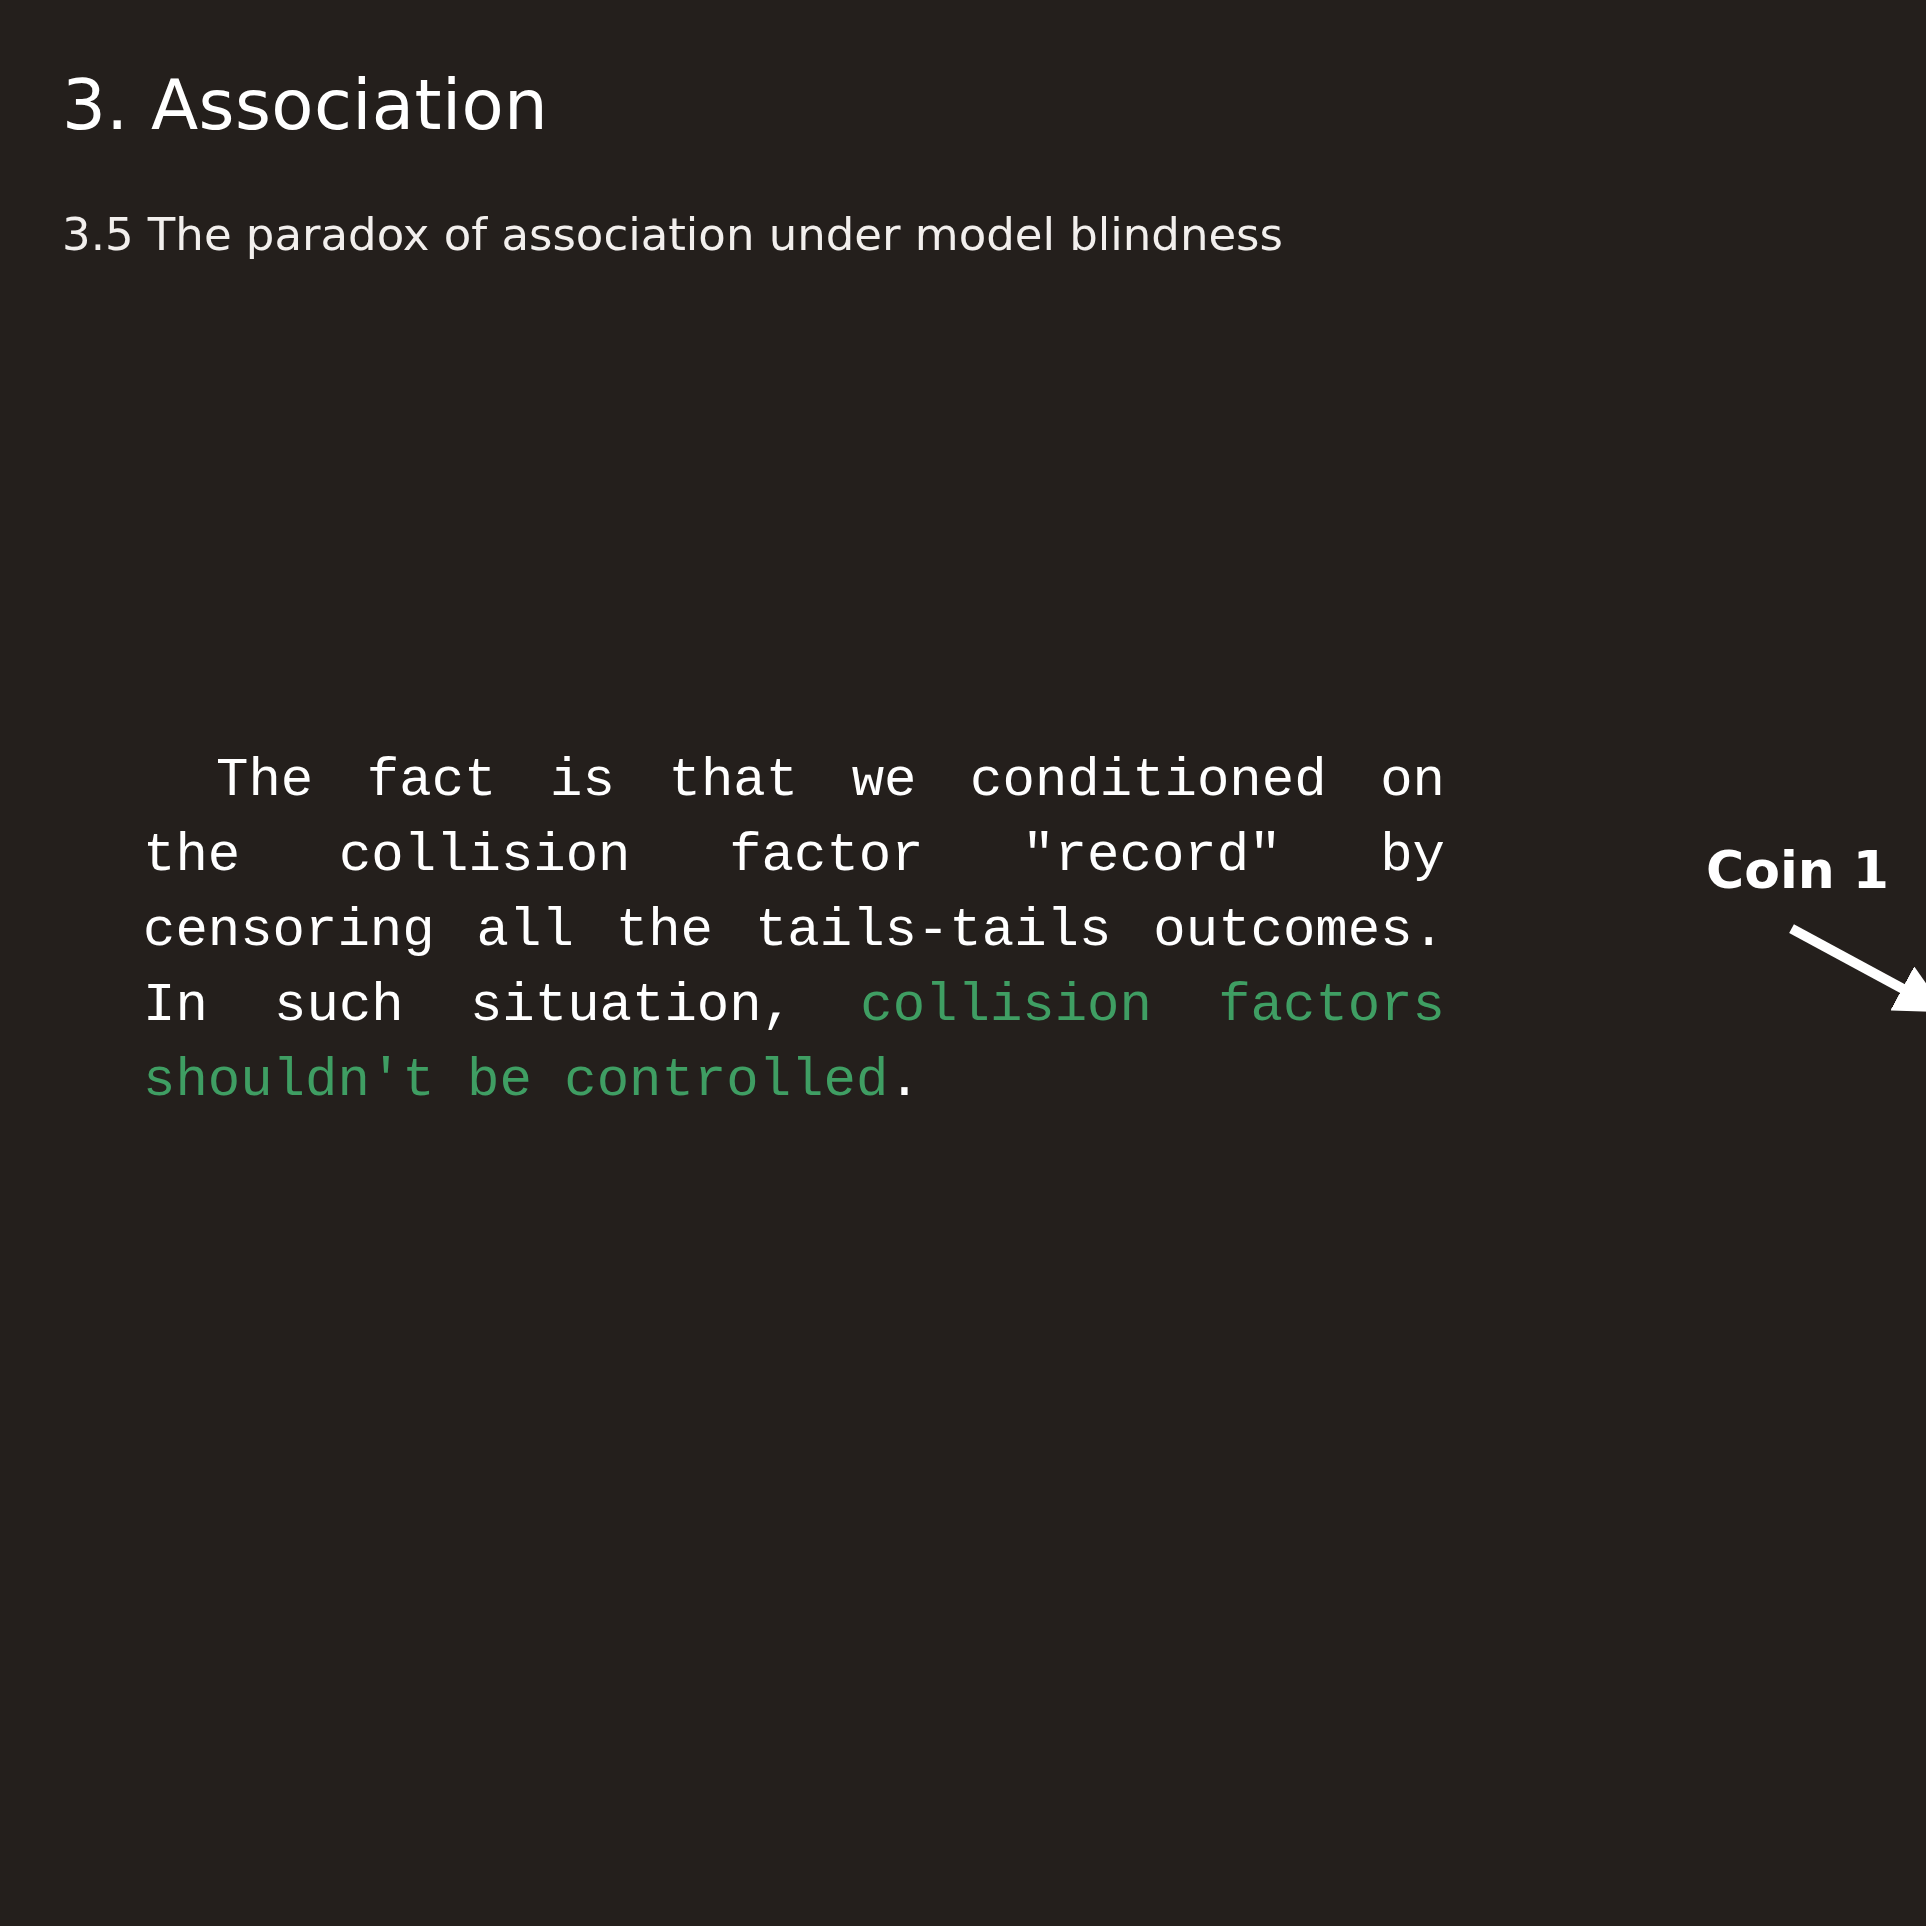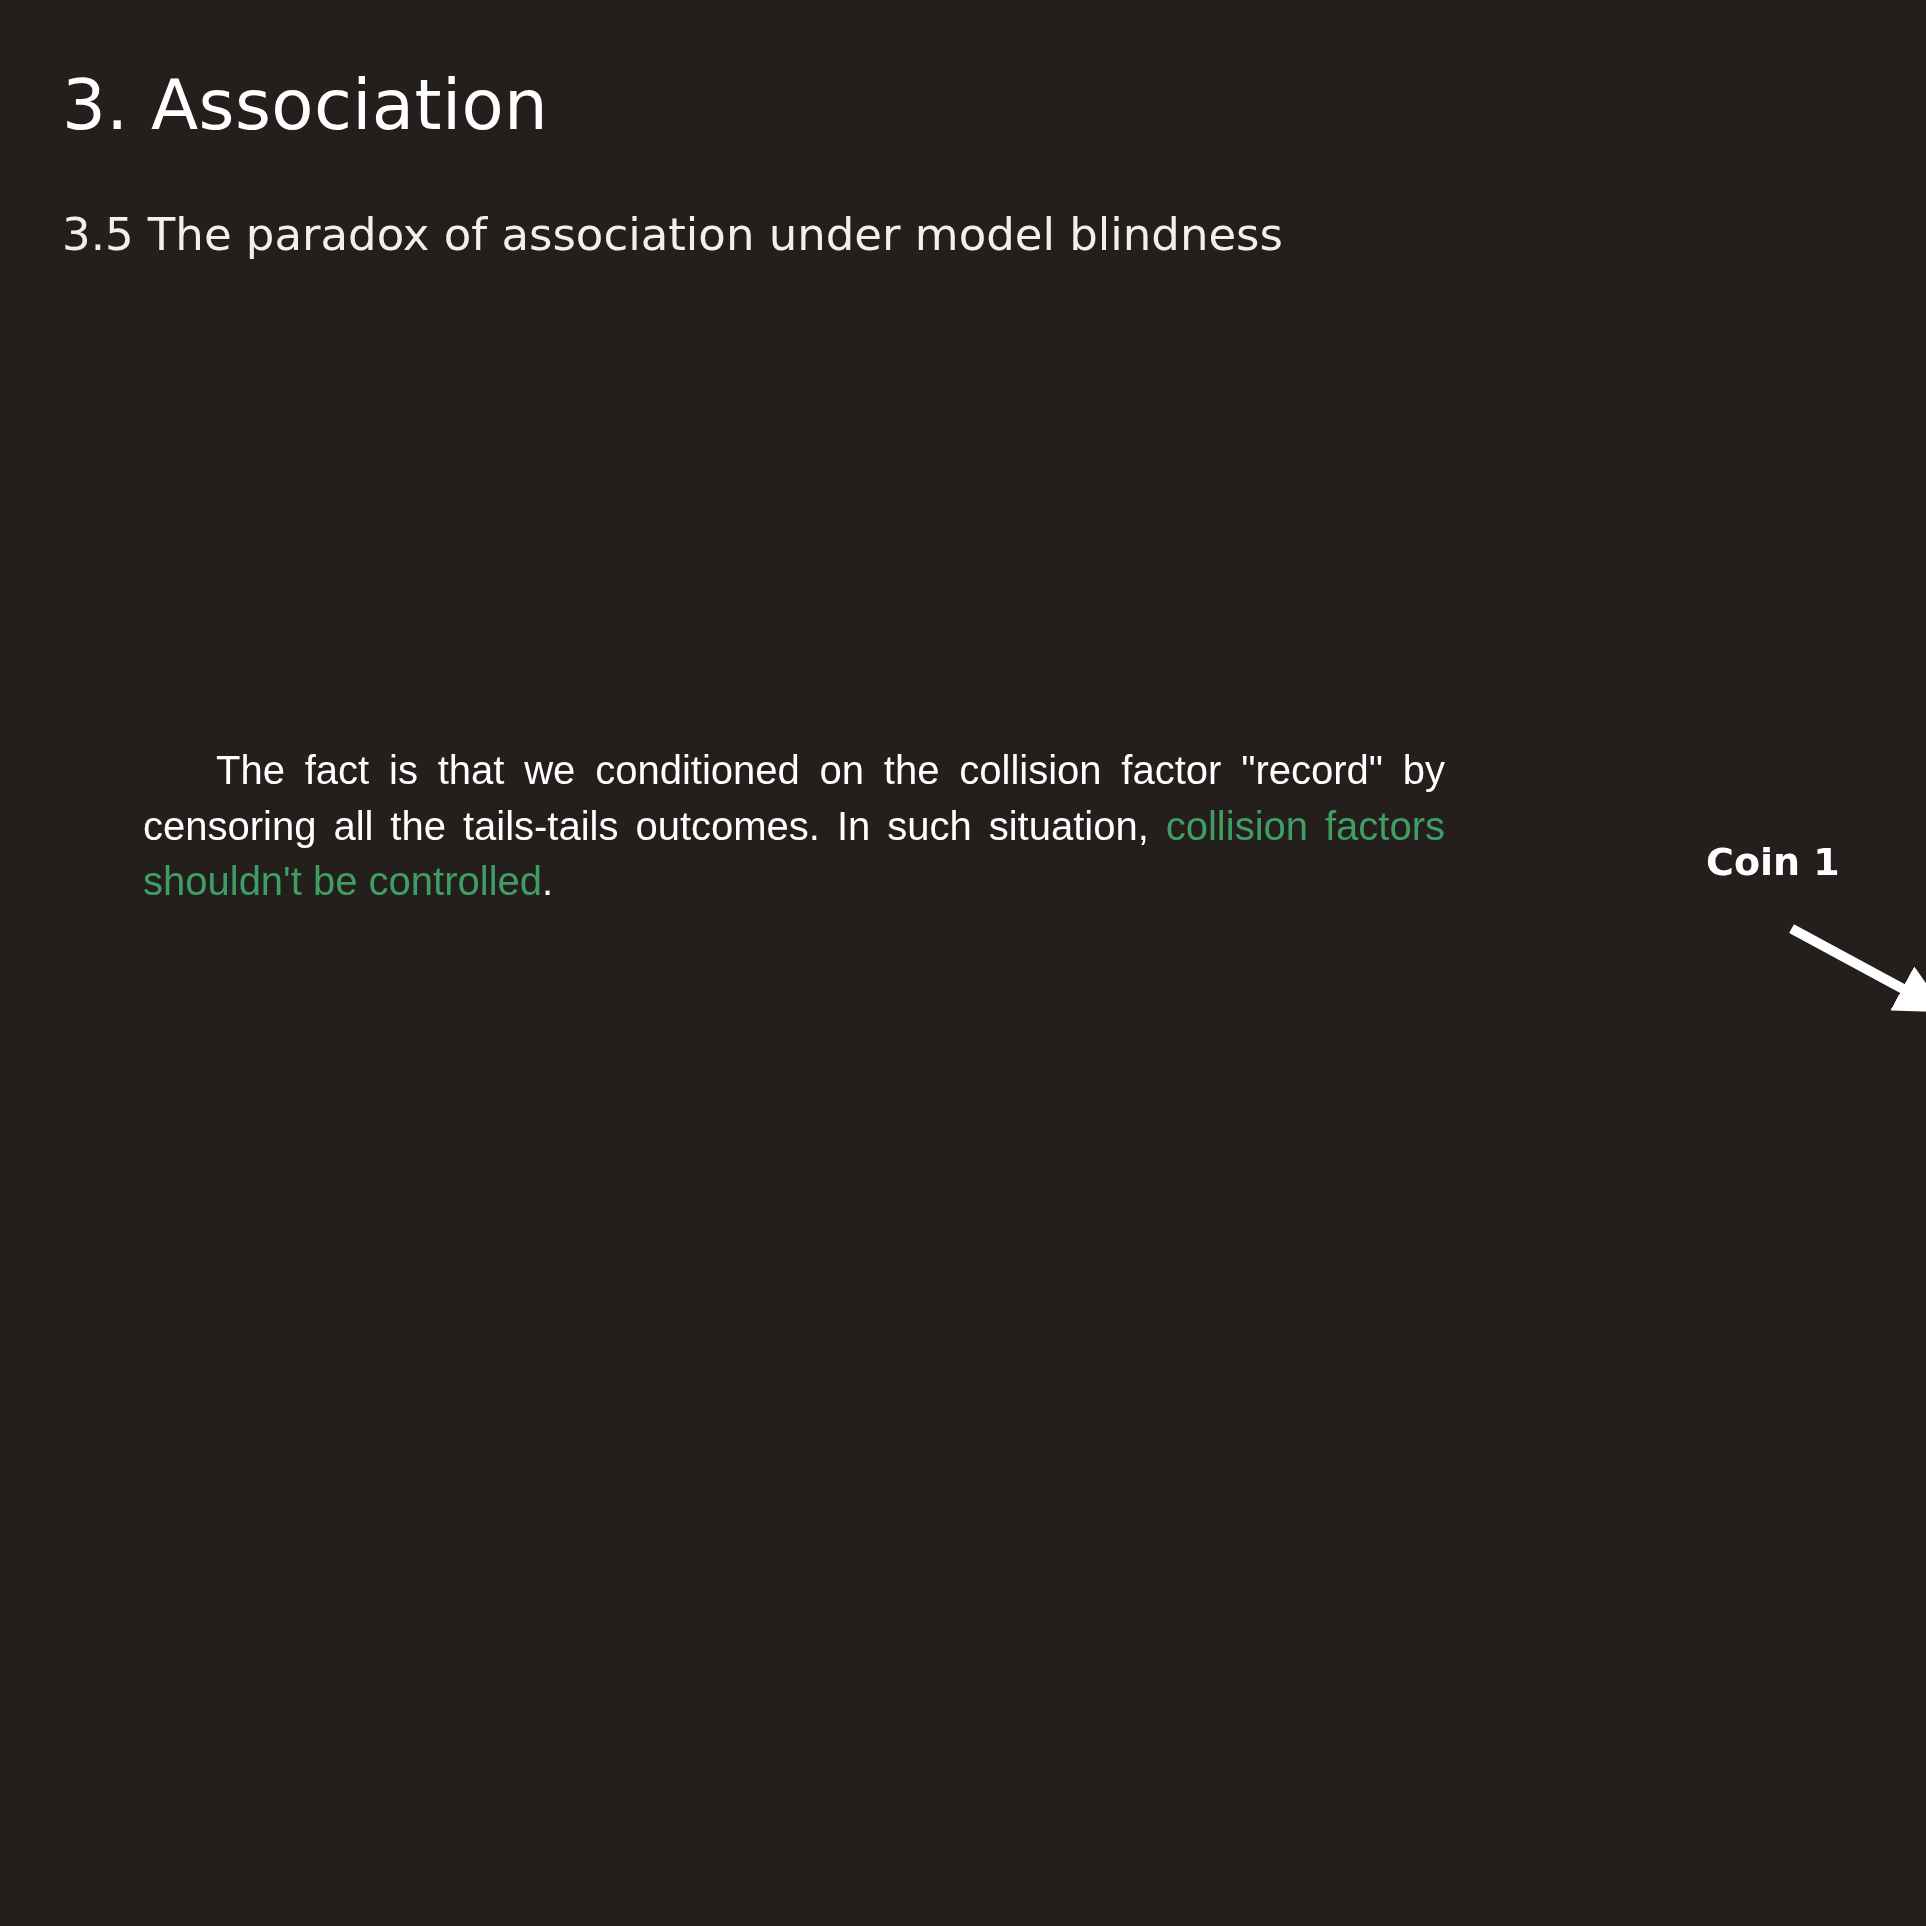--- a/index.html
+++ b/index.html
@@ -36,42 +36,42 @@
     color: #f2efed;
     white-space: nowrap;
   }
 
   
   #body-paragraph {
     position: absolute;
     left: 143px;
     top: 743px;
     width: 1302px;
-    font-size: 40px;
+    font-size: 54px;
     line-height: 1.39;
     text-align: justify;
     text-indent: 73px;
     color: #ffffff;
-    font-family: Liberation Sans, sans-serif;
+    font-family: Liberation Mono, monospace;
   }
   .accent {
     color: #3f9e63;
   }
 
   
   #collider-diagram {
     position: absolute;
     left: 1664px;
     top: 840px;
     width: 925px;
     height: 308px;
   }
   .node-label {
     position: absolute;
-    font-size: 38px;
+    font-size: 52px;
     font-weight: bold;
     color: #ffffff;
     white-space: nowrap;
   }
   #node-coin1 { left: 42px;  top: 0px; }
 </style>
 </head>
 <body style="background: rgb(36, 31, 28);">
 
 <div id="slide-title">3. Association</div>

